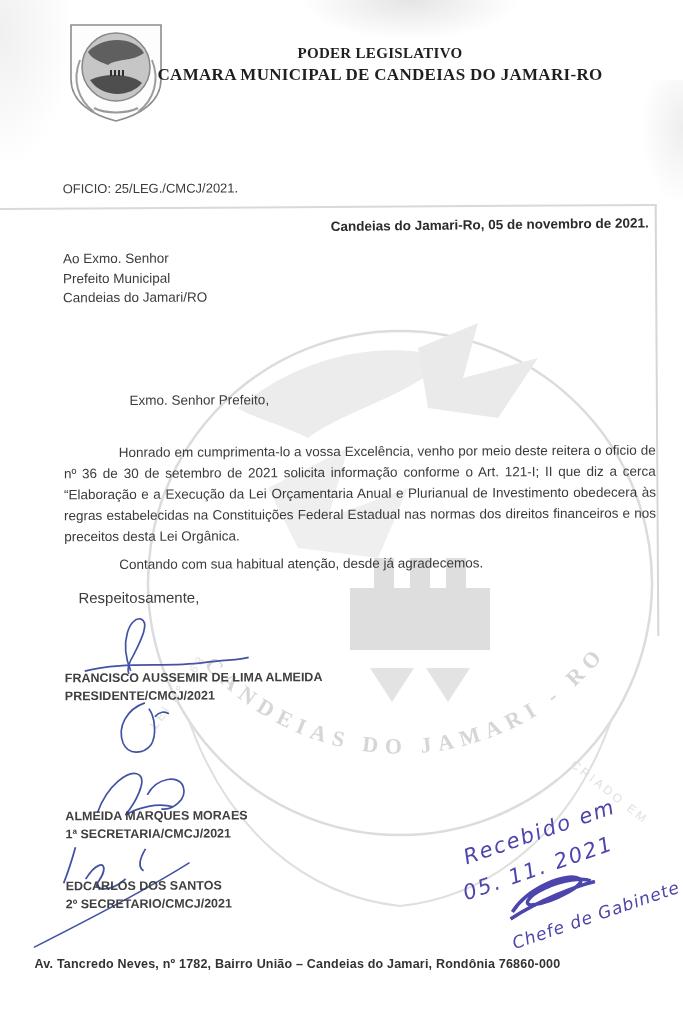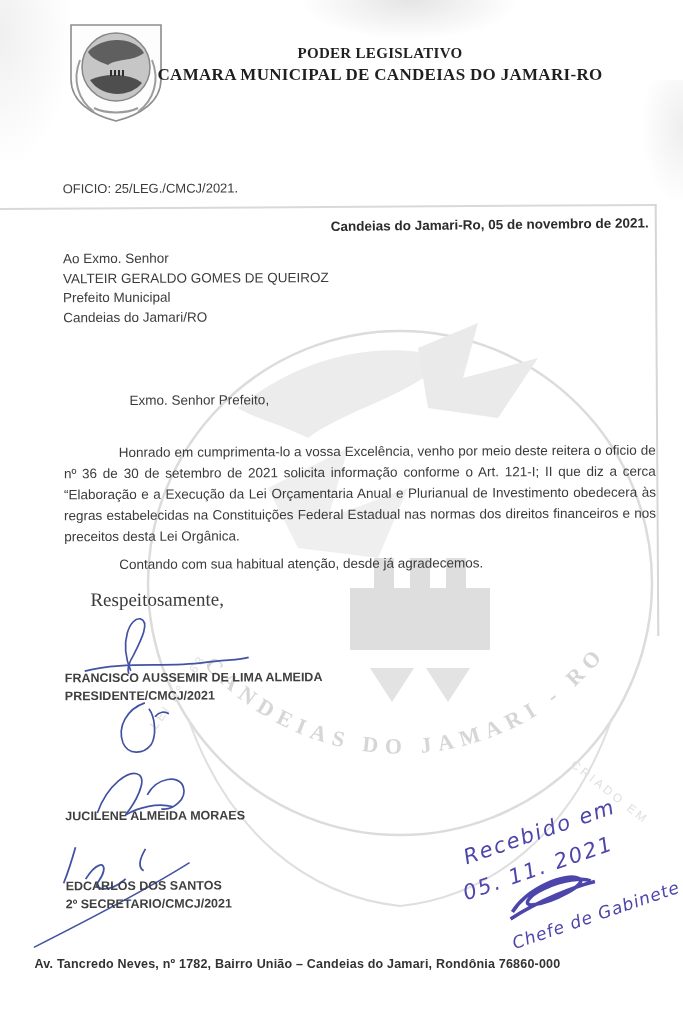--- a/index.html
+++ b/index.html
@@ -32,21 +32,21 @@
   
   .tilt{left:0;top:0;width:683px;height:1009px;transform:rotate(-0.25deg);}
   .oficio{left:64px;top:180px;font-size:13px;}
   .dateline{left:290px;top:218px;width:360px;text-align:right;
     font-weight:bold;font-size:13.5px;color:#2b2b2b;transform:rotate(-0.4deg);}
   .addressee{left:64px;top:248px;font-size:13.5px;line-height:19.5px;}
   .salutation{left:130px;top:392px;font-size:13.5px;}
   .paragraph{left:64px;top:441px;width:592px;font-size:13.5px;line-height:21px;
     text-align:justify;text-indent:55px;}
   .thanks{left:64px;top:556px;width:592px;font-size:13.5px;text-indent:55px;}
-  .respeitosamente{left:90px;top:588px;font-size:19px;font-family:Liberation Serif, serif;}
+  .respeitosamente{left:78px;top:588px;font-size:15px;}
   .sig-name{font-size:12.5px;font-weight:bold;color:#3f3f3f;line-height:18px;}
   .sig-svg{pointer-events:none;}
   .footer{left:0;top:957px;width:595px;text-align:center;
     font-size:12.5px;font-weight:bold;color:#333;letter-spacing:.2px;}
   .wm{left:118px;top:288px;width:564px;height:640px;pointer-events:none;}
 </style>
 </head>
 <body>
 
 <div class="page">
@@ -92,21 +92,20 @@
   </div>
 
   <div class="abs tilt">
 
     <div class="abs oficio">OFICIO: 25/LEG./CMCJ/2021.</div>
 
     <div class="abs dateline">Candeias do Jamari-Ro, 05 de novembro de 2021.</div>
 
     <div class="abs addressee">
       <div>Ao Exmo. Senhor</div>
-      <div>VALTEIR GERALDO GOMES DE QUEIROZ</div>
       <div>Prefeito Municipal</div>
       <div>Candeias do Jamari/RO</div>
     </div>
 
     <div class="abs salutation">Exmo. Senhor Prefeito,</div>
 
     <div class="abs paragraph">Honrado em cumprimenta-lo a vossa Excelência, venho por meio deste reitera o oficio de nº 36 de 30 de setembro de 2021 solicita informação conforme o Art. 121-I; II que diz a cerca “Elaboração e a Execução da Lei Orçamentaria Anual e Plurianual de Investimento obedecera às regras estabelecidas na Constituições Federal Estadual nas normas dos direitos financeiros e nos preceitos desta Lei Orgânica.</div>
 
     <div class="abs thanks">Contando com sua habitual atenção, desde já agradecemos.</div>
 
@@ -125,21 +124,22 @@
       <path d="M52,4 C34,10 24,28 30,44 C35,56 50,56 58,46 C64,36 62,18 56,10" fill="none" stroke="#4353a4" stroke-width="1.7"></path>
       <path d="M62,18 C66,13 72,12 76,15" fill="none" stroke="#4353a4" stroke-width="1.7"></path>
     </svg>
 
     <svg class="abs sig-svg" style="left:80px;top:766px;" width="150" height="52" viewBox="0 0 150 52">
       <path d="M16,46 C26,18 48,2 58,8 C66,14 54,36 44,48" fill="none" stroke="#4353a4" stroke-width="1.7"></path>
       <path d="M44,48 C58,40 76,36 92,40" fill="none" stroke="#4353a4" stroke-width="1.7"></path>
       <path d="M66,28 C76,10 98,8 102,20 C106,32 92,44 80,42" fill="none" stroke="#4353a4" stroke-width="1.7"></path>
     </svg>
     <div class="abs sig-name" style="left:64px;top:806px;">
-      <div>JUCILENE ALMEIDA MORAES</div>
+      <div>ALMEIDA MARQUES MORAES</div>
+      <div>1ª SECRETARIA/CMCJ/2021</div>
     </div>
 
     <svg class="abs sig-svg" style="left:28px;top:838px;" width="200" height="110" viewBox="0 0 200 110">
       <path d="M46,8 C42,22 38,34 34,44" fill="none" stroke="#4353a4" stroke-width="1.8"></path>
       <path d="M56,40 C66,24 76,22 74,32 C72,42 62,46 70,49 C78,52 90,46 96,40" fill="none" stroke="#4353a4" stroke-width="1.8"></path>
       <path d="M116,10 C110,20 108,28 114,32" fill="none" stroke="#4353a4" stroke-width="1.8"></path>
       <path d="M160,24 C112,54 48,86 4,108" fill="none" stroke="#4353a4" stroke-width="1.6"></path>
     </svg>
     <div class="abs sig-name" style="left:64px;top:876px;">
       <div>EDCARLOS DOS SANTOS</div>

